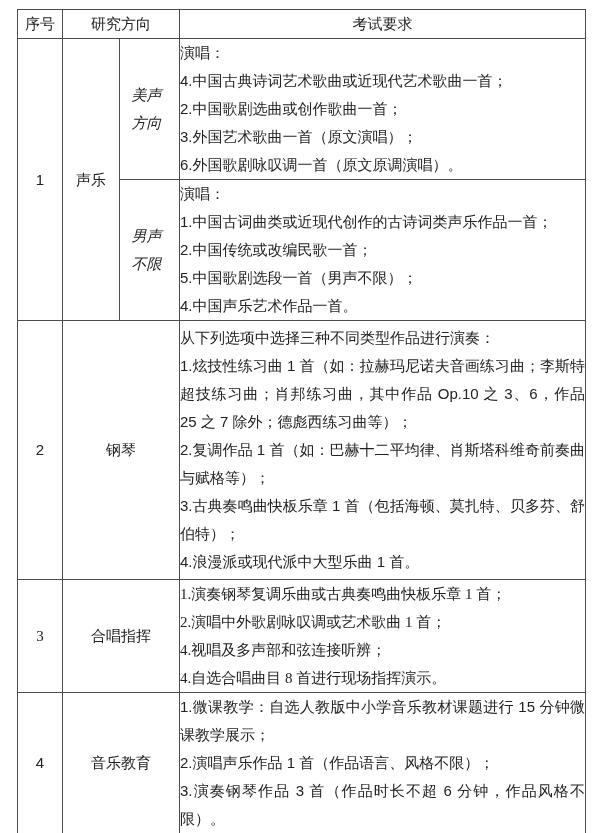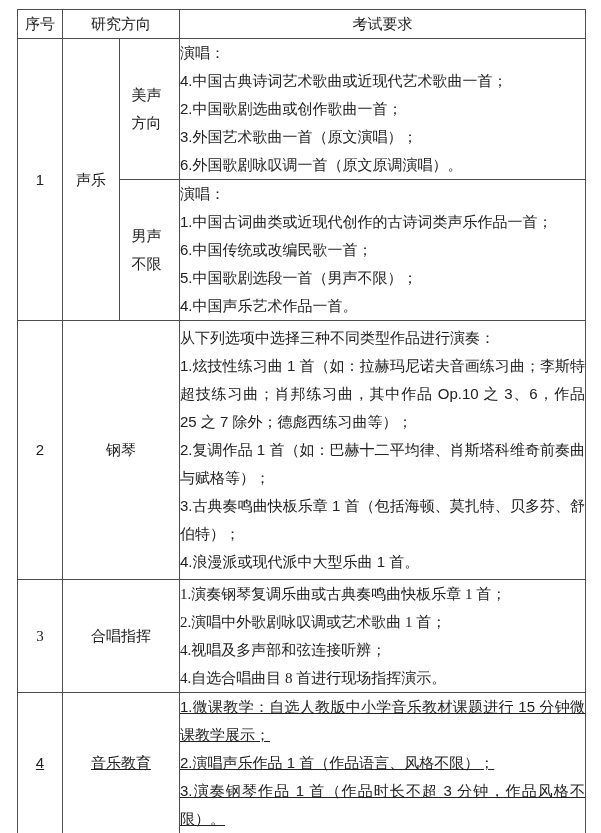--- a/index.html
+++ b/index.html
@@ -48,27 +48,28 @@
   .req-line {
     text-align: justify;
     text-justify: inter-ideograph;
     line-height: 28px;
   }
   tr.h-header  td { height: 28px; }
   tr.h-r1a td { height: 139px; }
   tr.h-r1b td { height: 139px; }
   tr.h-r2  td { height: 258px; }
   tr.h-r3  td { height: 111px; font-family: Liberation Serif, serif; }
-  tr.h-r4  td { height: 132px; text-decoration: underline; }
+  tr.h-r4  td { height: 132px; }
   .subdir {
     display: block;
     margin: 0 auto;
     width: 36px;
     text-align: left;
     word-break: break-all;
+    font-style: italic;
   }
 </style>
 </head>
 <body>
 
 <div class="page">
   <table class="exam-table">
     <colgroup>
       <col class="c-no">
       <col class="c-dir1">
@@ -98,21 +99,21 @@
       </td>
     </tr>
 
     <tr class="h-r1b">
       <td class="cell-center">
         <span class="subdir">男声不限</span>
       </td>
       <td class="req">
         <div class="req-line">演唱：</div>
         <div class="req-line">1.中国古词曲类或近现代创作的古诗词类声乐作品一首；</div>
-        <div class="req-line">6.中国传统或改编民歌一首；</div>
+        <div class="req-line">2.中国传统或改编民歌一首；</div>
         <div class="req-line">5.中国歌剧选段一首（男声不限）；</div>
         <div class="req-line">4.中国声乐艺术作品一首。</div>
       </td>
     </tr>
 
     <tr class="h-r2">
       <td class="cell-center">2</td>
       <td class="cell-center" colspan="2">钢琴</td>
       <td class="req">
         <div class="req-line">从下列选项中选择三种不同类型作品进行演奏：</div>
@@ -133,18 +134,18 @@
         <div class="req-line">4.自选合唱曲目 8 首进行现场指挥演示。</div>
       </td>
     </tr>
 
     <tr class="h-r4">
       <td class="cell-center">4</td>
       <td class="cell-center" colspan="2">音乐教育</td>
       <td class="req">
         <div class="req-line">1.微课教学：自选人教版中小学音乐教材课题进行 15 分钟微课教学展示；</div>
         <div class="req-line">2.演唱声乐作品 1 首（作品语言、风格不限）；</div>
-        <div class="req-line">3.演奏钢琴作品 1 首（作品时长不超 3 分钟，作品风格不限）。</div>
+        <div class="req-line">3.演奏钢琴作品 3 首（作品时长不超 6 分钟，作品风格不限）。</div>
       </td>
     </tr>
   </tbody>
     </table>
 </div>
 
 </body></html>

